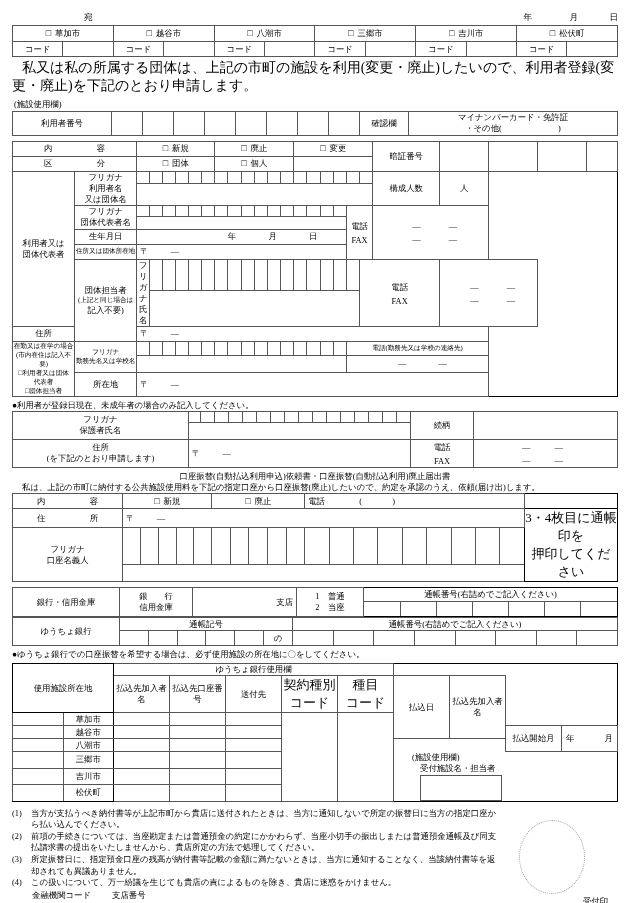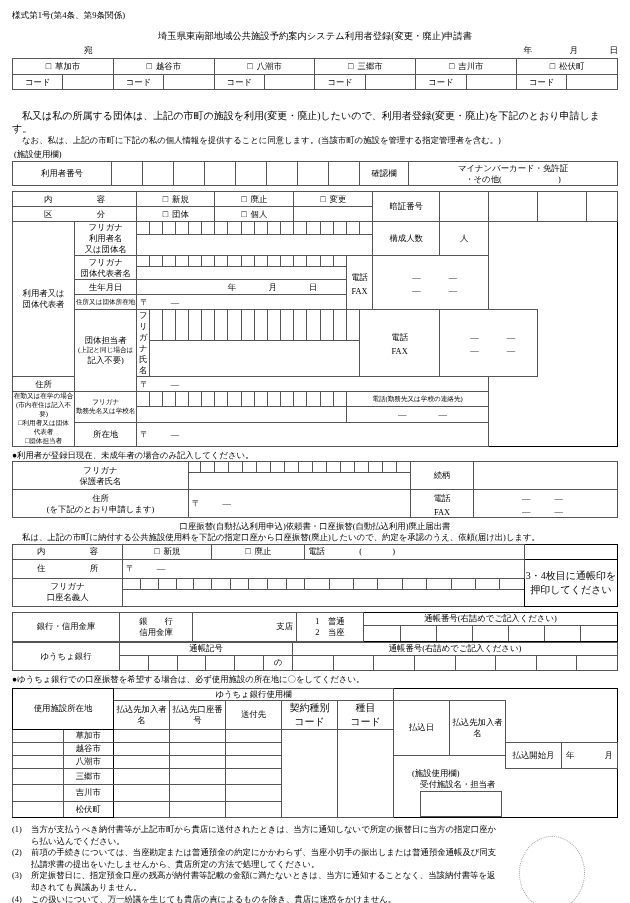--- a/index.html
+++ b/index.html
@@ -18,42 +18,42 @@
 
   
   table { border-collapse: collapse; table-layout: fixed; }
   td, th { padding: 0; vertical-align: middle; text-align: center; font-weight: normal; }
 
   .tb { border: 1.6px solid #000; width: 606px; }
   .tb td { border: 0.7px solid #555; }
   .nb { border: none !important; }
 
   .row-h { height: 15px; }
-  .tiny { font-size: 10px; }
+  .tiny { font-size: 13px; }
   .mini { font-size: 6.6px; }
   .lft { text-align: left; padding-left: 3px; }
   .rgt { text-align: right; padding-right: 3px; }
   .wsp { letter-spacing: 1.1em; padding-left: 1.1em; text-align: center; }
 
   .title {
     text-align: center; font-size: 9.3px; margin: 8px 0 0 0;
   }
   .formno { font-size: 8.6px; margin: 0; }
 
   .addr-line {
     display: flex; align-items: flex-end; font-size: 8.6px; margin: 2px 0 1px 0;
   }
   .addr-line .ate { margin-left: 72px; }
   .addr-line .dates { margin-left: auto; display:flex; }
   .addr-line .dates span { display:inline-block; }
   .d-y { width: 52px; text-align: right; }
   .d-m { width: 46px; text-align: right; }
   .d-d { width: 40px; text-align: right; }
 
-  .para { font-size: 10px; line-height: 1.32; margin: 19px 0 0 0; text-indent: 10px; }
+  .para { font-size: 14px; line-height: 1.32; margin: 2px 0 0 0; text-indent: 10px; }
   .para2 { font-size: 8.4px; line-height: 1.32; margin: 0; text-indent: 10px; }
   .sec-note { font-size: 8.4px; margin: 3px 0 1px 2px; }
   .bullet { font-size: 8.4px; margin: 3px 0 0 0; }
   .bullet2 { font-size: 8.4px; margin: 0 0 2px 0; }
 
   .chk::before { content: "\25A1"; margin-right: 4px; font-size: 9px; }
 
   .gap { height: 5px; }
 
   
@@ -72,22 +72,20 @@
 
   .bank-code-area { margin-top: 1px; padding-left: 20px; }
   .bank-code-area .hdr { font-size: 8.4px; }
   .bank-code-area .hdr span.a { display:inline-block; width: 78px; }
 </style>
 </head>
 <body>
 
 <div class="page">
 
-  <div class="formno">様式第1号(第4条、第9条関係)</div>
-  <div class="title">埼玉県東南部地域公共施設予約案内システム利用者登録(変更・廃止)申請書</div>
 
   <div class="addr-line">
     <span class="ate">宛</span>
     <span class="dates">
       <span class="d-y">年</span>
       <span class="d-m">月</span>
       <span class="d-d">日</span>
     </span>
   </div>
 
@@ -112,21 +110,20 @@
       <td style="width:59px"></td>
       <td style="width:42px">コード</td>
       <td style="width:59px"></td>
       <td style="width:42px">コード</td>
       <td style="width:59px"></td>
     </tr>
   </tbody>
     </table>
 
   <div class="para">私又は私の所属する団体は、上記の市町の施設を利用(変更・廃止)したいので、利用者登録(変更・廃止)を下記のとおり申請します。</div>
-  <div class="para2">なお、私は、上記の市町に下記の私の個人情報を提供することに同意します。(当該市町の施設を管理する指定管理者を含む。)</div>
 
   <div class="sec-note">(施設使用欄)</div>
 
   <table class="tb">
     <tbody>
         <tr style="height:24px">
       <td style="width:98px">利用者番号</td>
       <td style="width:30px"></td>
       <td style="width:30px"></td>
       <td style="width:30px"></td>

